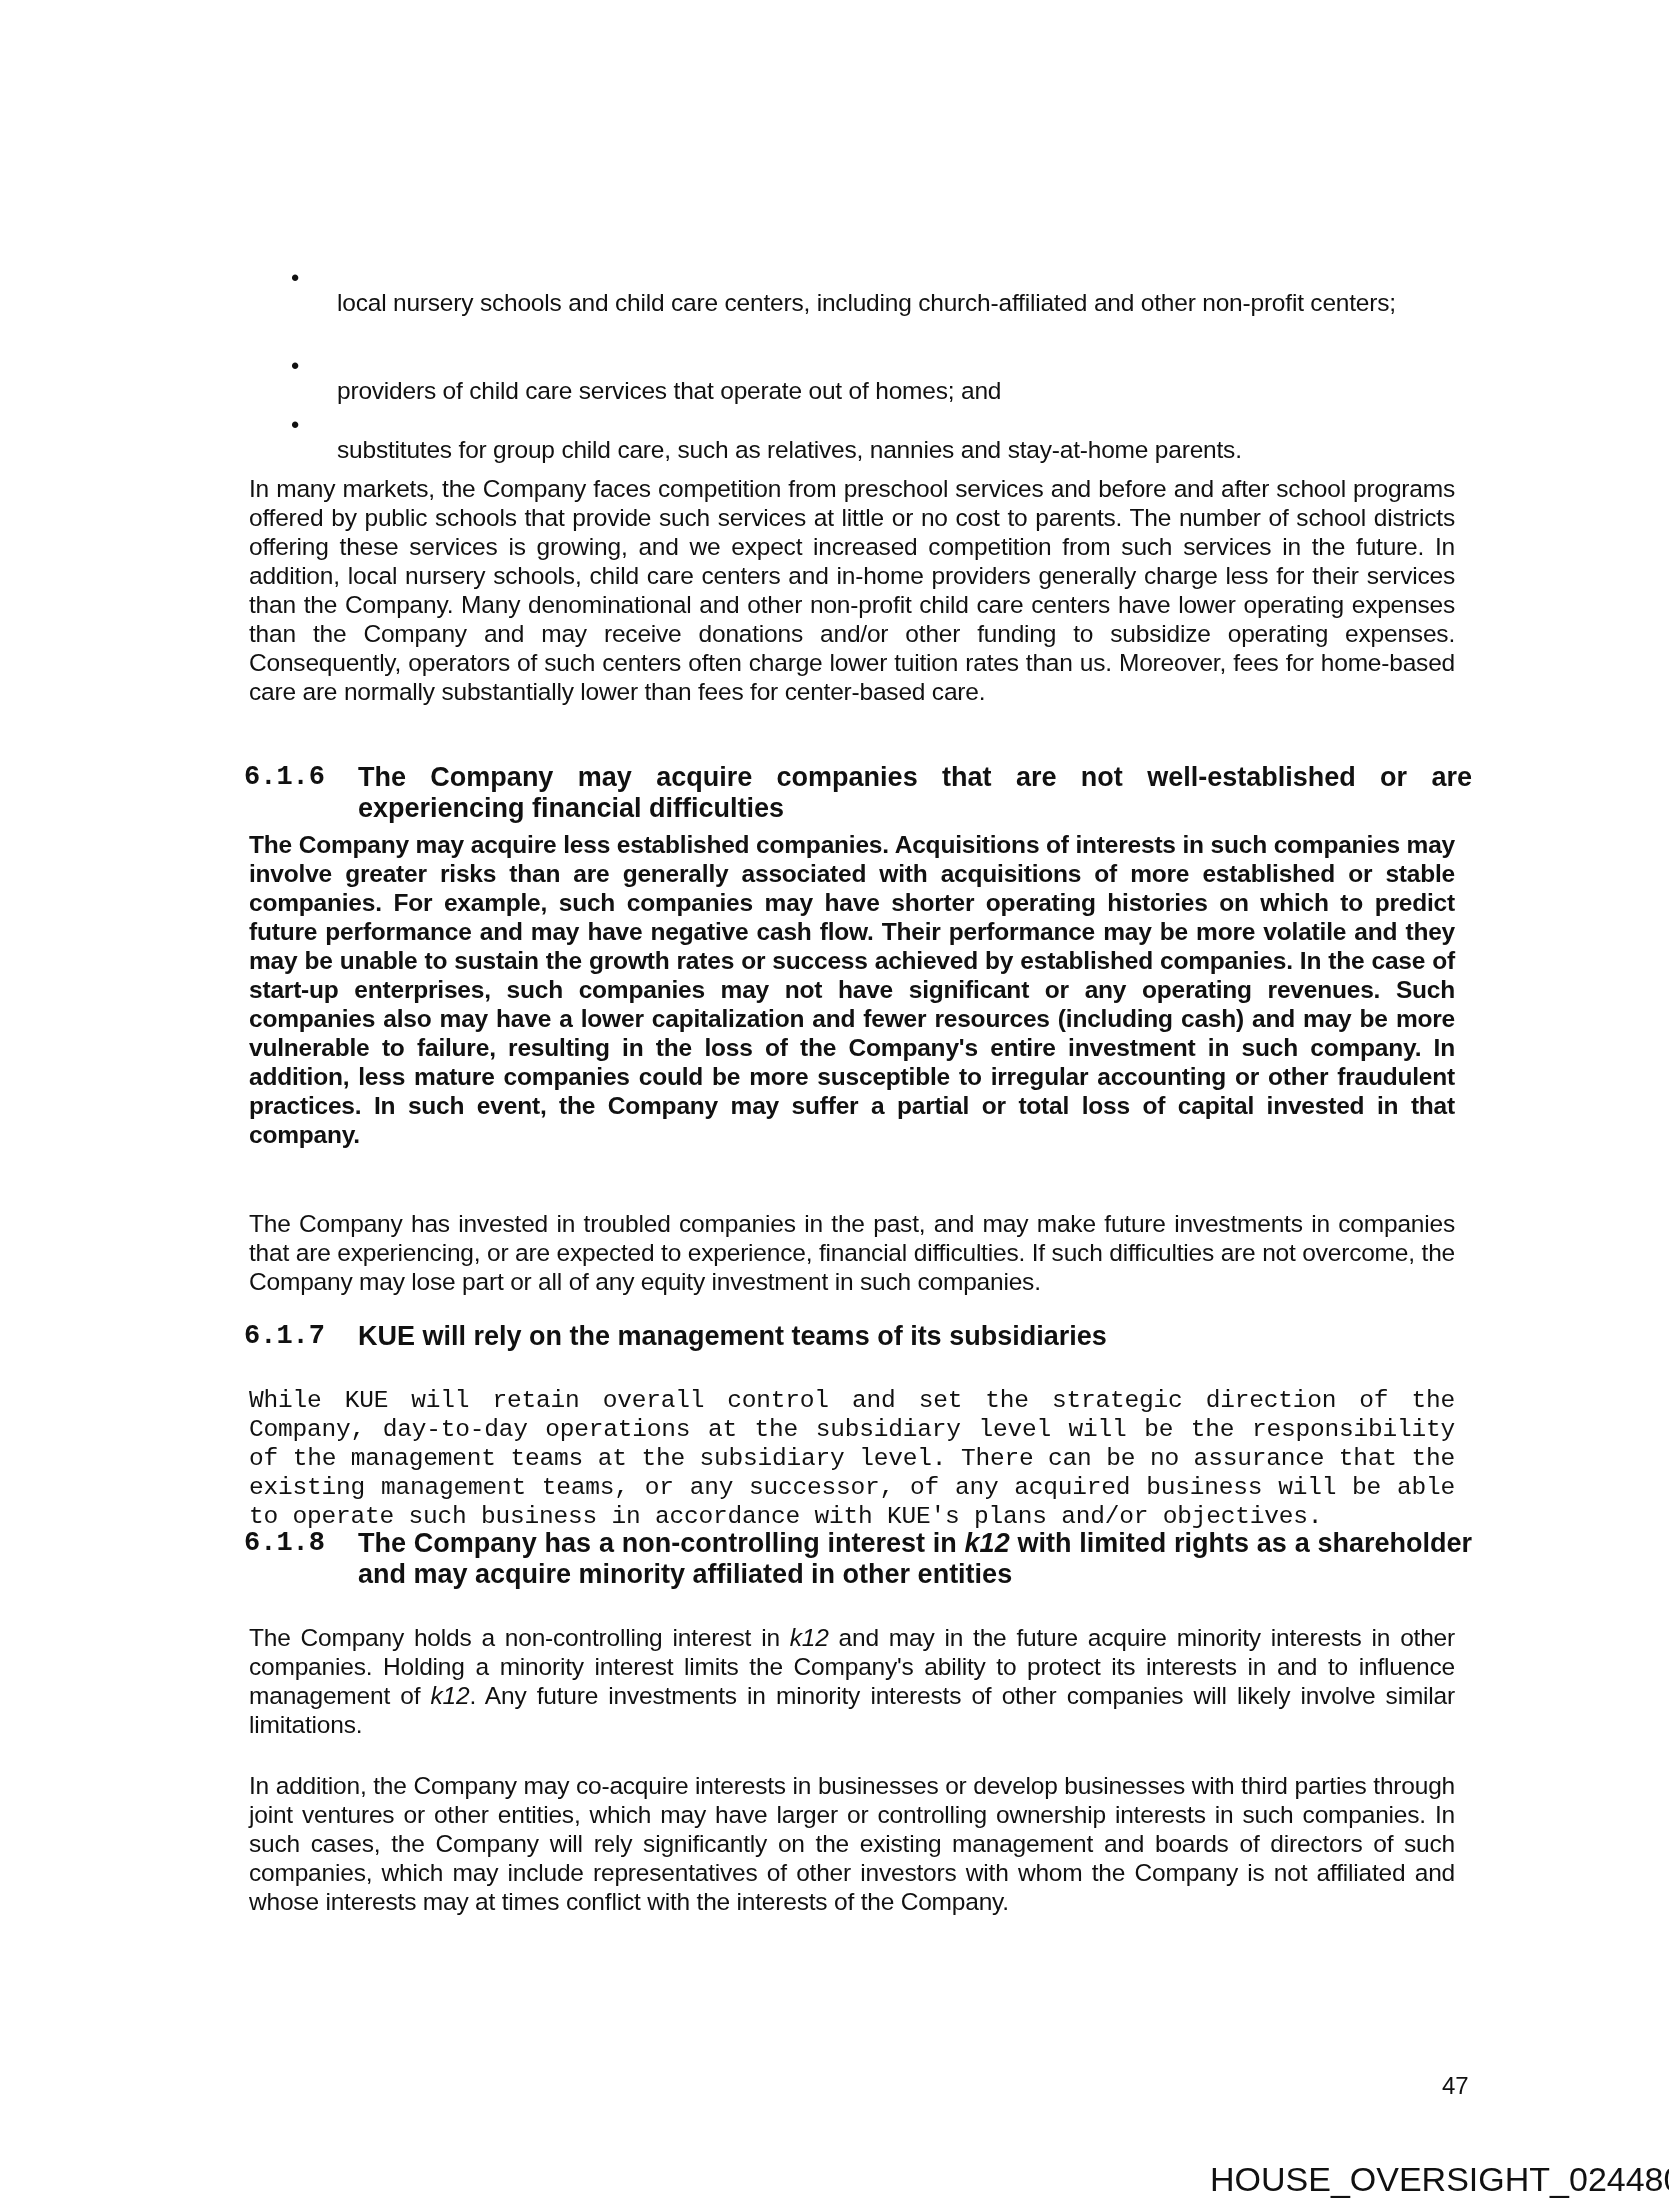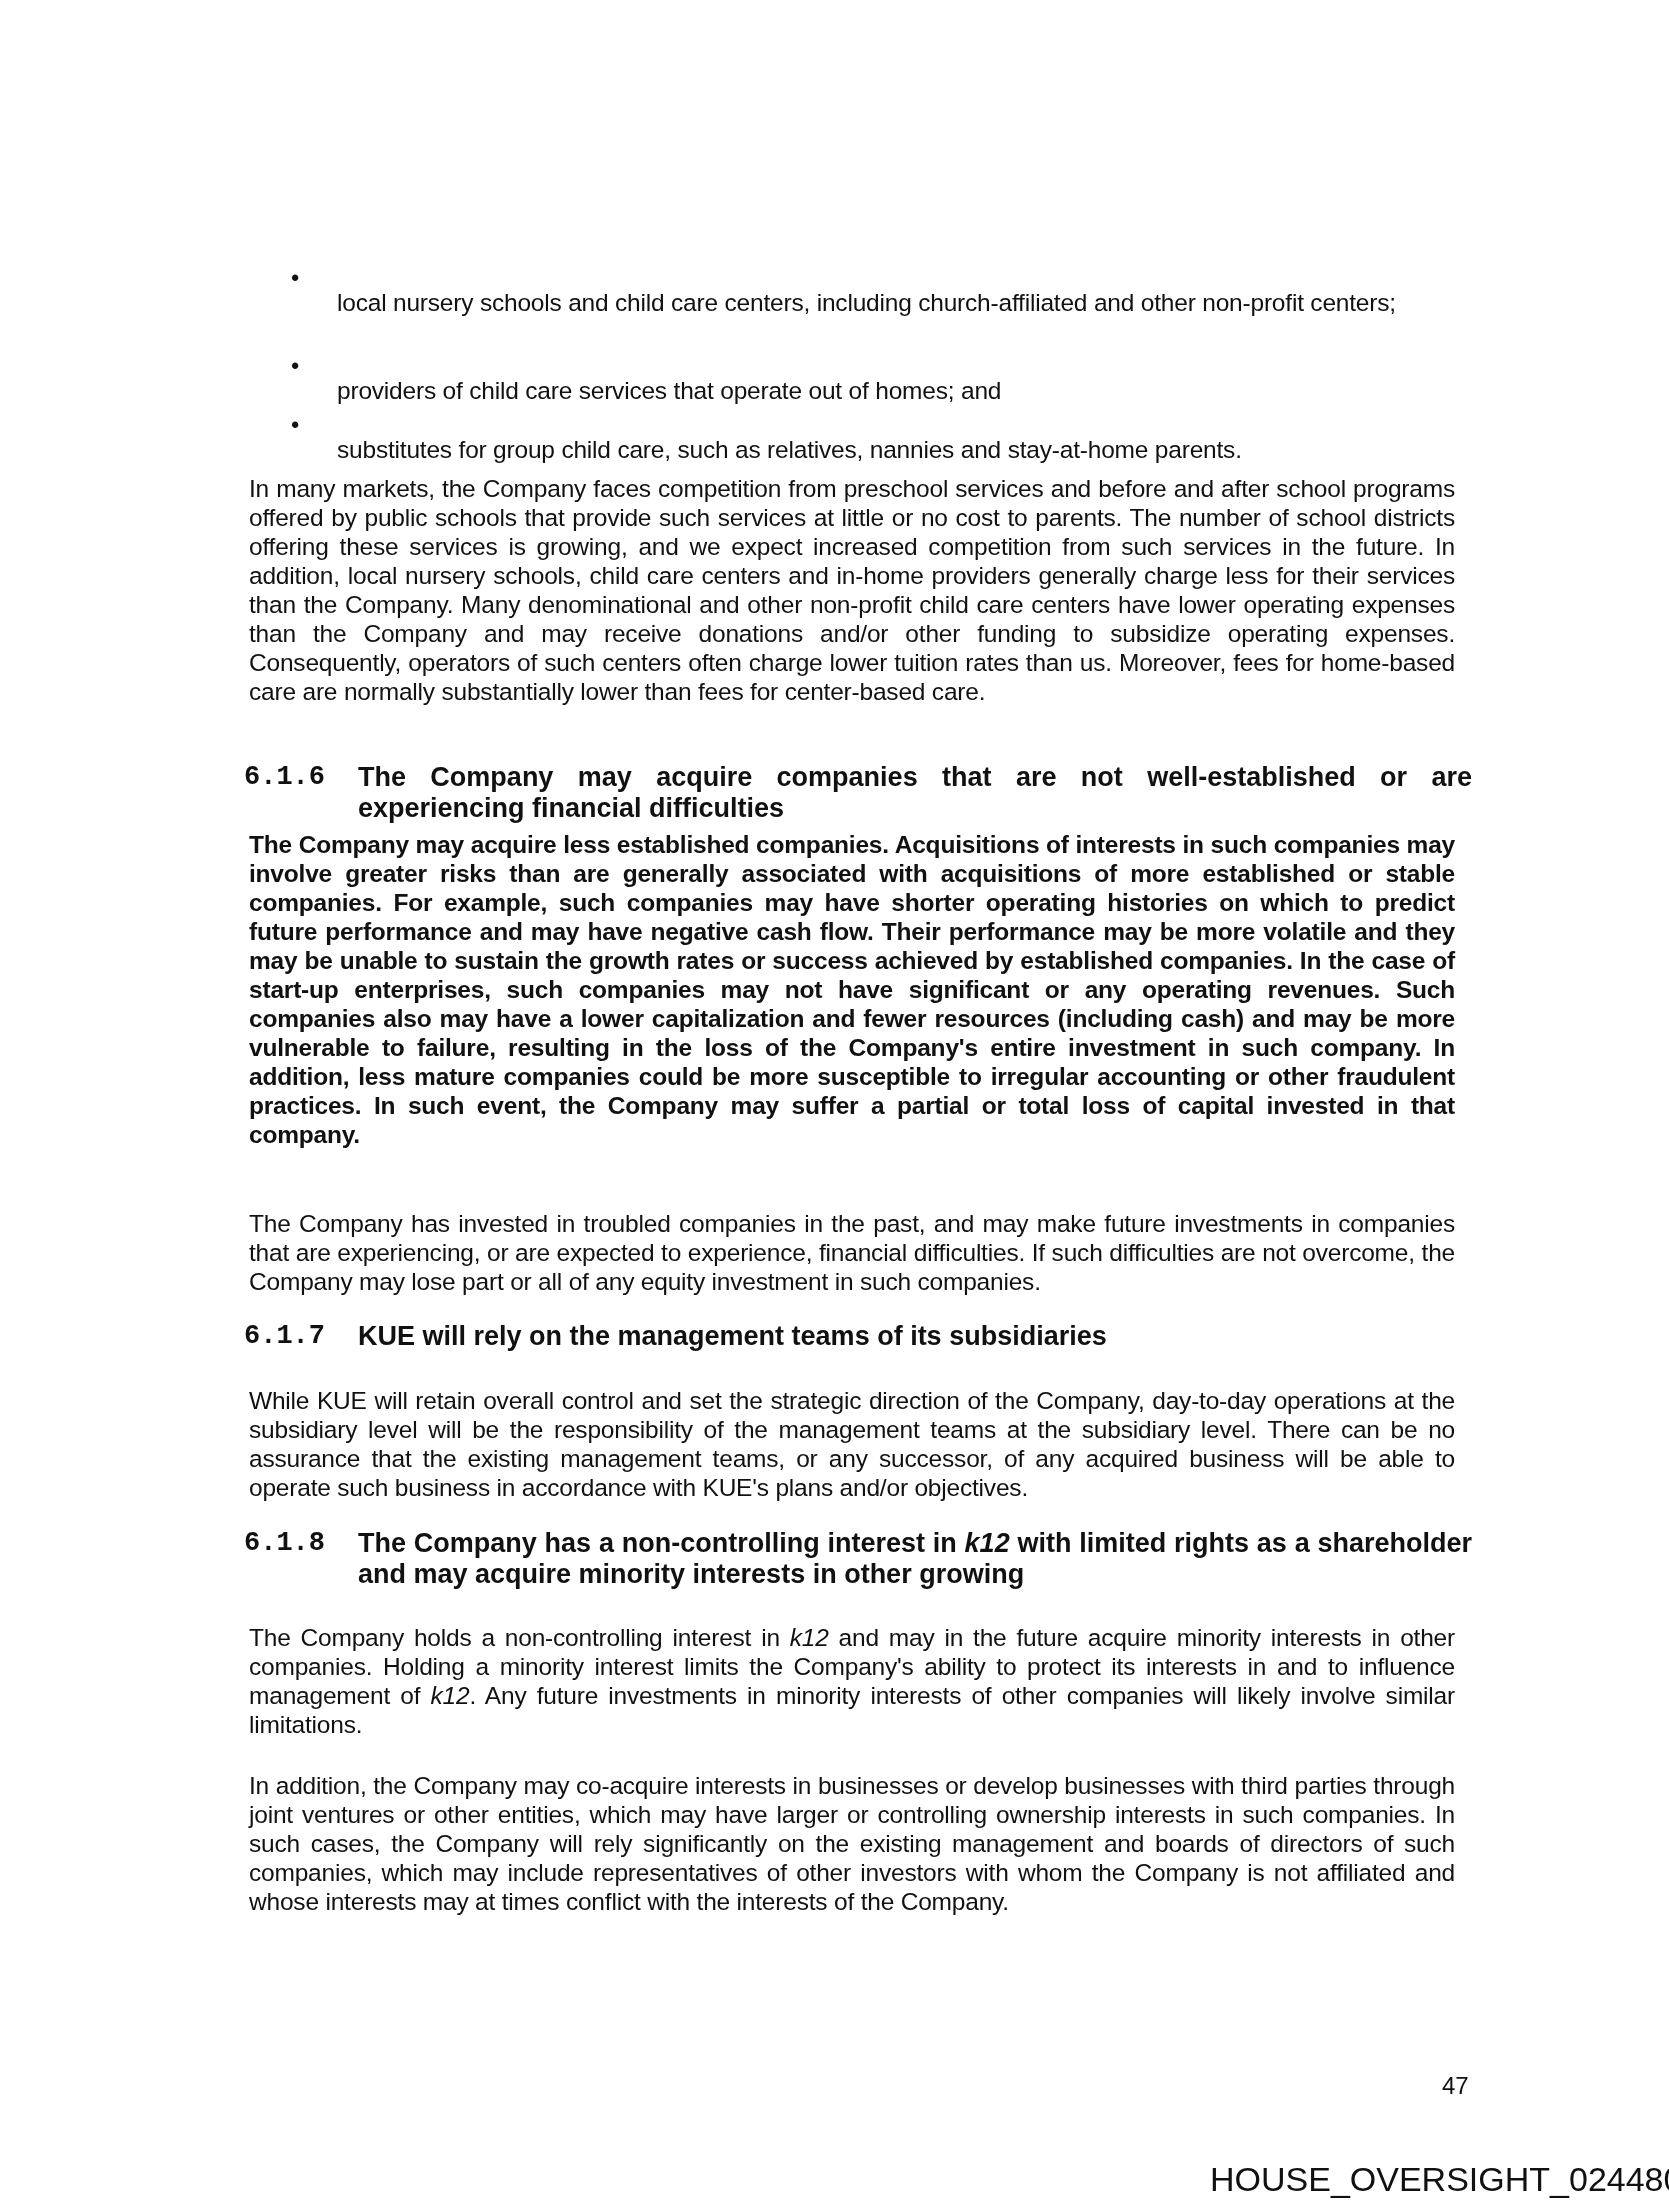--- a/index.html
+++ b/index.html
@@ -51,27 +51,27 @@
   </div>
   <div class="block" style="top:1204px;">
     <p class="para">The Company has invested in troubled companies in the past, and may make future investments in companies that are experiencing, or are expected to experience, financial difficulties.  If such difficulties are not overcome, the Company may lose part or all of any equity investment in such companies.</p>
   </div>
 
   <div class="heading" style="top:1321px;">
     <span class="num">6.1.7</span>
     <span class="title single">KUE will rely on the management teams of its subsidiaries</span>
   </div>
 
-  <div class="block" style="top:1381px;">
+  <div class="block" style="top:1381px;font-family:Liberation Mono, monospace;">
     <p class="para">While KUE will retain overall control and set the strategic direction of the Company, day-to-day operations at the subsidiary level will be the responsibility of the management teams at the subsidiary level.  There can be no assurance that the existing management teams, or any successor, of any acquired business will be able to operate such business in accordance with KUE's plans and/or objectives.</p>
   </div>
 
   <div class="heading" style="top:1528px;">
     <span class="num">6.1.8</span>
-    <span class="title"><span>The Company has a non-controlling interest in </span><span class="k12">k12</span><span> with limited rights as a shareholder and may acquire minority interests in other growing</span></span>
+    <span class="title"><span>The Company has a non-controlling interest in </span><span class="k12">k12</span><span> with limited rights as a shareholder and may acquire minority affiliated in other entities</span></span>
   </div>
 
   <div class="block" style="top:1618px;">
     <p class="para"><span>The Company holds a non-controlling interest in </span><span class="k12">k12</span><span> and may in the future acquire minority interests in other companies.  Holding a minority interest limits the Company's ability to protect its interests in and to influence management of </span><span class="k12">k12</span><span>.  Any future investments in minority interests of other companies will likely involve similar limitations.</span></p>
   </div>
   <div class="block" style="top:1766px;">
     <p class="para">In addition, the Company may co-acquire interests in businesses or develop businesses with third parties through joint ventures or other entities, which may have larger or controlling ownership interests in such companies.  In such cases, the Company will rely significantly on the existing management and boards of directors of such companies, which may include representatives of other investors with whom the Company is not affiliated and whose interests may at times conflict with the interests of the Company.</p>
   </div>
 
   <div class="page-number">47</div>

